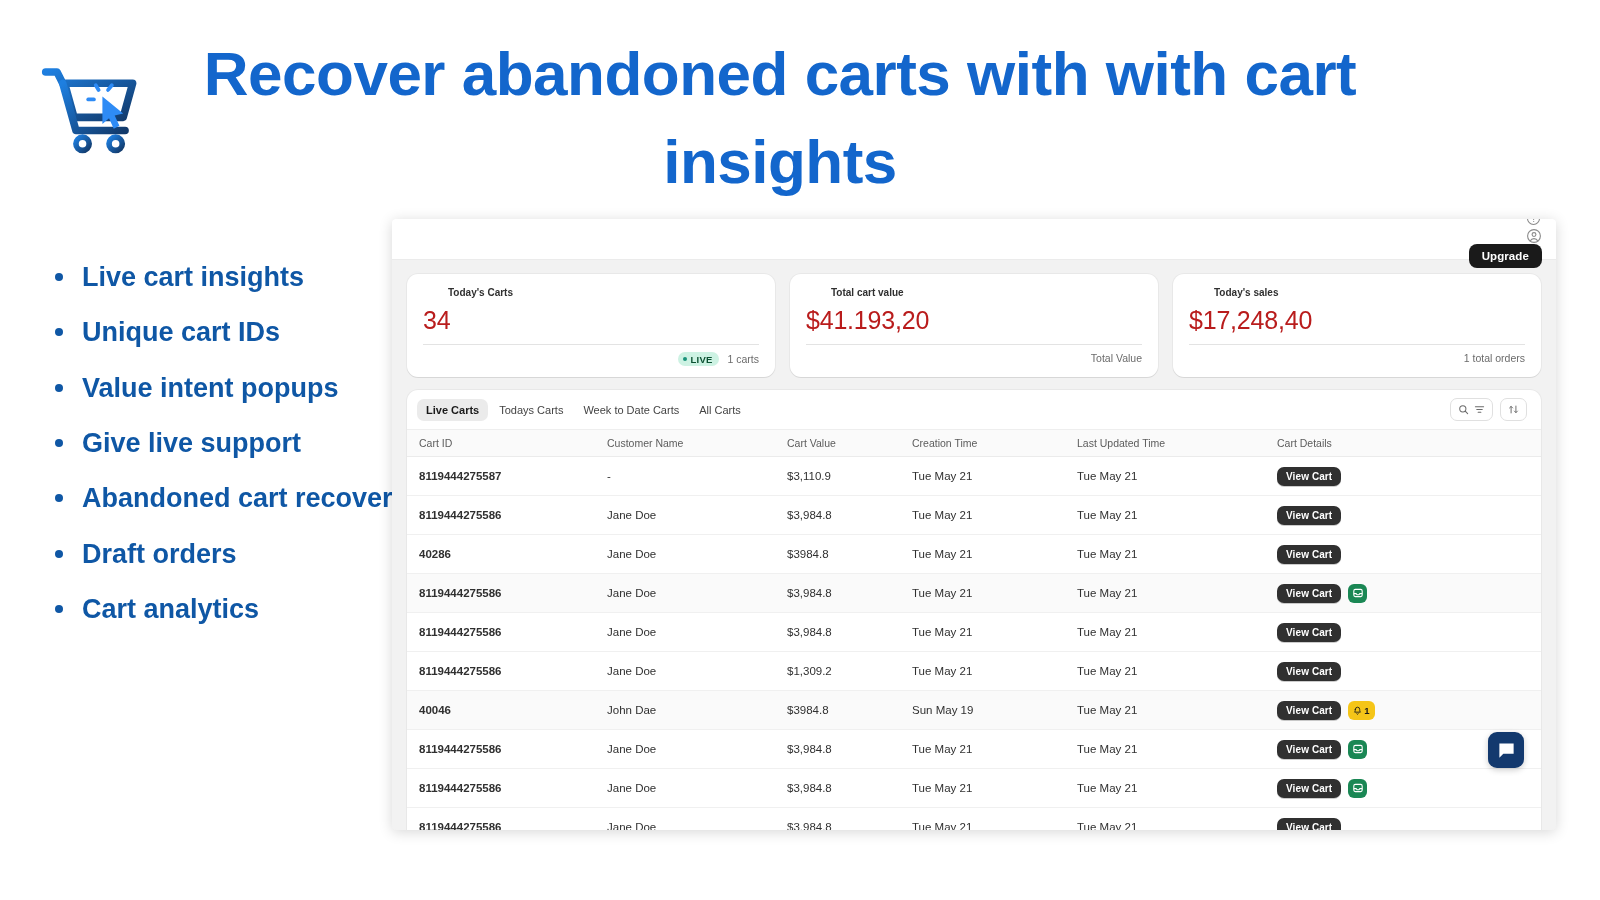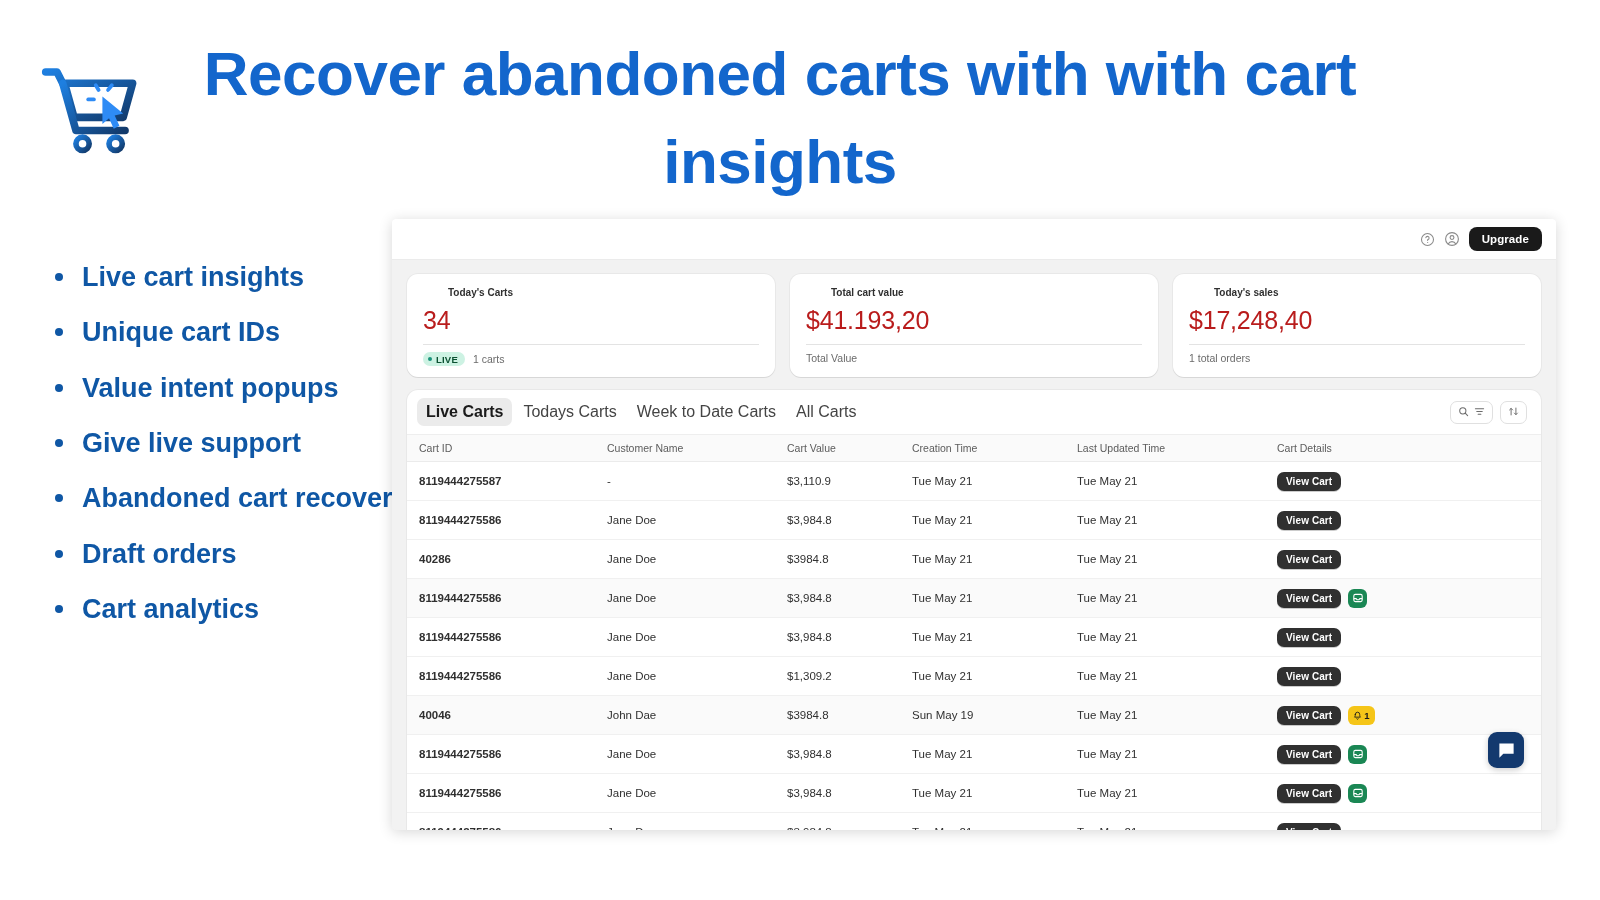--- a/index.html
+++ b/index.html
@@ -58,21 +58,21 @@
     padding: 0 14px 0 16px;
     border-bottom: 1px solid #ebebeb;
   }
   .navitems { display: flex; align-items: center; gap: 2px; }
   .navitem {
     font-size: 11.5px; color: #303030;
     padding: 5px 9px; border-radius: 7px;
     white-space: nowrap; cursor: default;
   }
   .navitem.active { background: #e9e9e9; font-weight: 600; }
-  .topright { margin-left: auto; display: flex; align-items: center; gap: 8px; }
+  .topright { margin-left: auto; display: flex; align-items: flex-end; gap: 0; flex-direction: column; }
   .iconbtn { width: 17px; height: 17px; color: #8a8a8a; display:flex; align-items:center; justify-content:center; }
   .upgrade {
     background: #1a1a1a; color: #fff;
     font-size: 11.5px; font-weight: 600;
     padding: 6px 13px; border-radius: 8px; border: none;
     letter-spacing: .1px;
   }
 
   
   .kpirow {
@@ -83,42 +83,42 @@
     flex: 1;
     background: #fff;
     border-radius: 11px;
     box-shadow: 0 1px 0 rgba(0,0,0,.07), 0 0 0 1px rgba(0,0,0,.04);
     padding: 13px 16px 11px 16px;
     min-height: 80px;
   }
   .kpi-title { font-size: 10px; color: #303030; font-weight: 700; margin-left: 25px; }
   .kpi-value { font-size: 25px; color: #b91c1c; font-weight: 500; margin-top: 8px; letter-spacing: -.2px; }
   .kpi-divider { height:1px; background:#e3e3e3; margin: 9px 0 7px 0; }
-  .kpi-sub { font-size: 10.5px; color: #6b6b6b; display:flex; align-items:center; gap:8px; }
+  .kpi-sub { font-size: 10.5px; color: #6b6b6b; display:flex; align-items:center; gap:8px;justify-content:flex-end; }
   .live-badge {
     display:inline-flex; align-items:center; gap:4px;
     background:#cdf2e3; color:#0c5132;
     border-radius: 9px; padding: 1.5px 7px 1.5px 5px;
     font-size: 9.5px; font-weight: 700; letter-spacing:.2px;
   }
   .live-dot { width:4px;height:4px;border-radius:50%;background:#19937a;display:inline-block; }
 
   
   .tablecard {
     margin: 13px 15px 0 15px;
     background: #fff;
     border-radius: 11px;
     box-shadow: 0 1px 0 rgba(0,0,0,.07), 0 0 0 1px rgba(0,0,0,.04);
     overflow: visible;
     position: relative;
   }
   .tabs-row { display:flex; align-items:center; padding: 8px 10px 8px 10px; }
   .tabs { display:flex; gap:2px; }
   .tab {
-    font-size: 16px; color: #444; padding: 5px 9px; border-radius: 7px;
+    font-size: 11px; color: #444; padding: 5px 9px; border-radius: 7px;
     white-space: nowrap;
   }
   .tab.active { background:#ebebeb; color:#1a1a1a; font-weight:600; }
   .table-tools { margin-left:auto; display:flex; align-items:center; gap:7px; padding-right: 4px; }
   .toolgroup {
     border:1px solid #e0e0e0; border-radius:7px; height:23px;
     display:flex; align-items:center; gap:5px; padding: 0 7px;
     color:#6b6b6b;
   }
 

